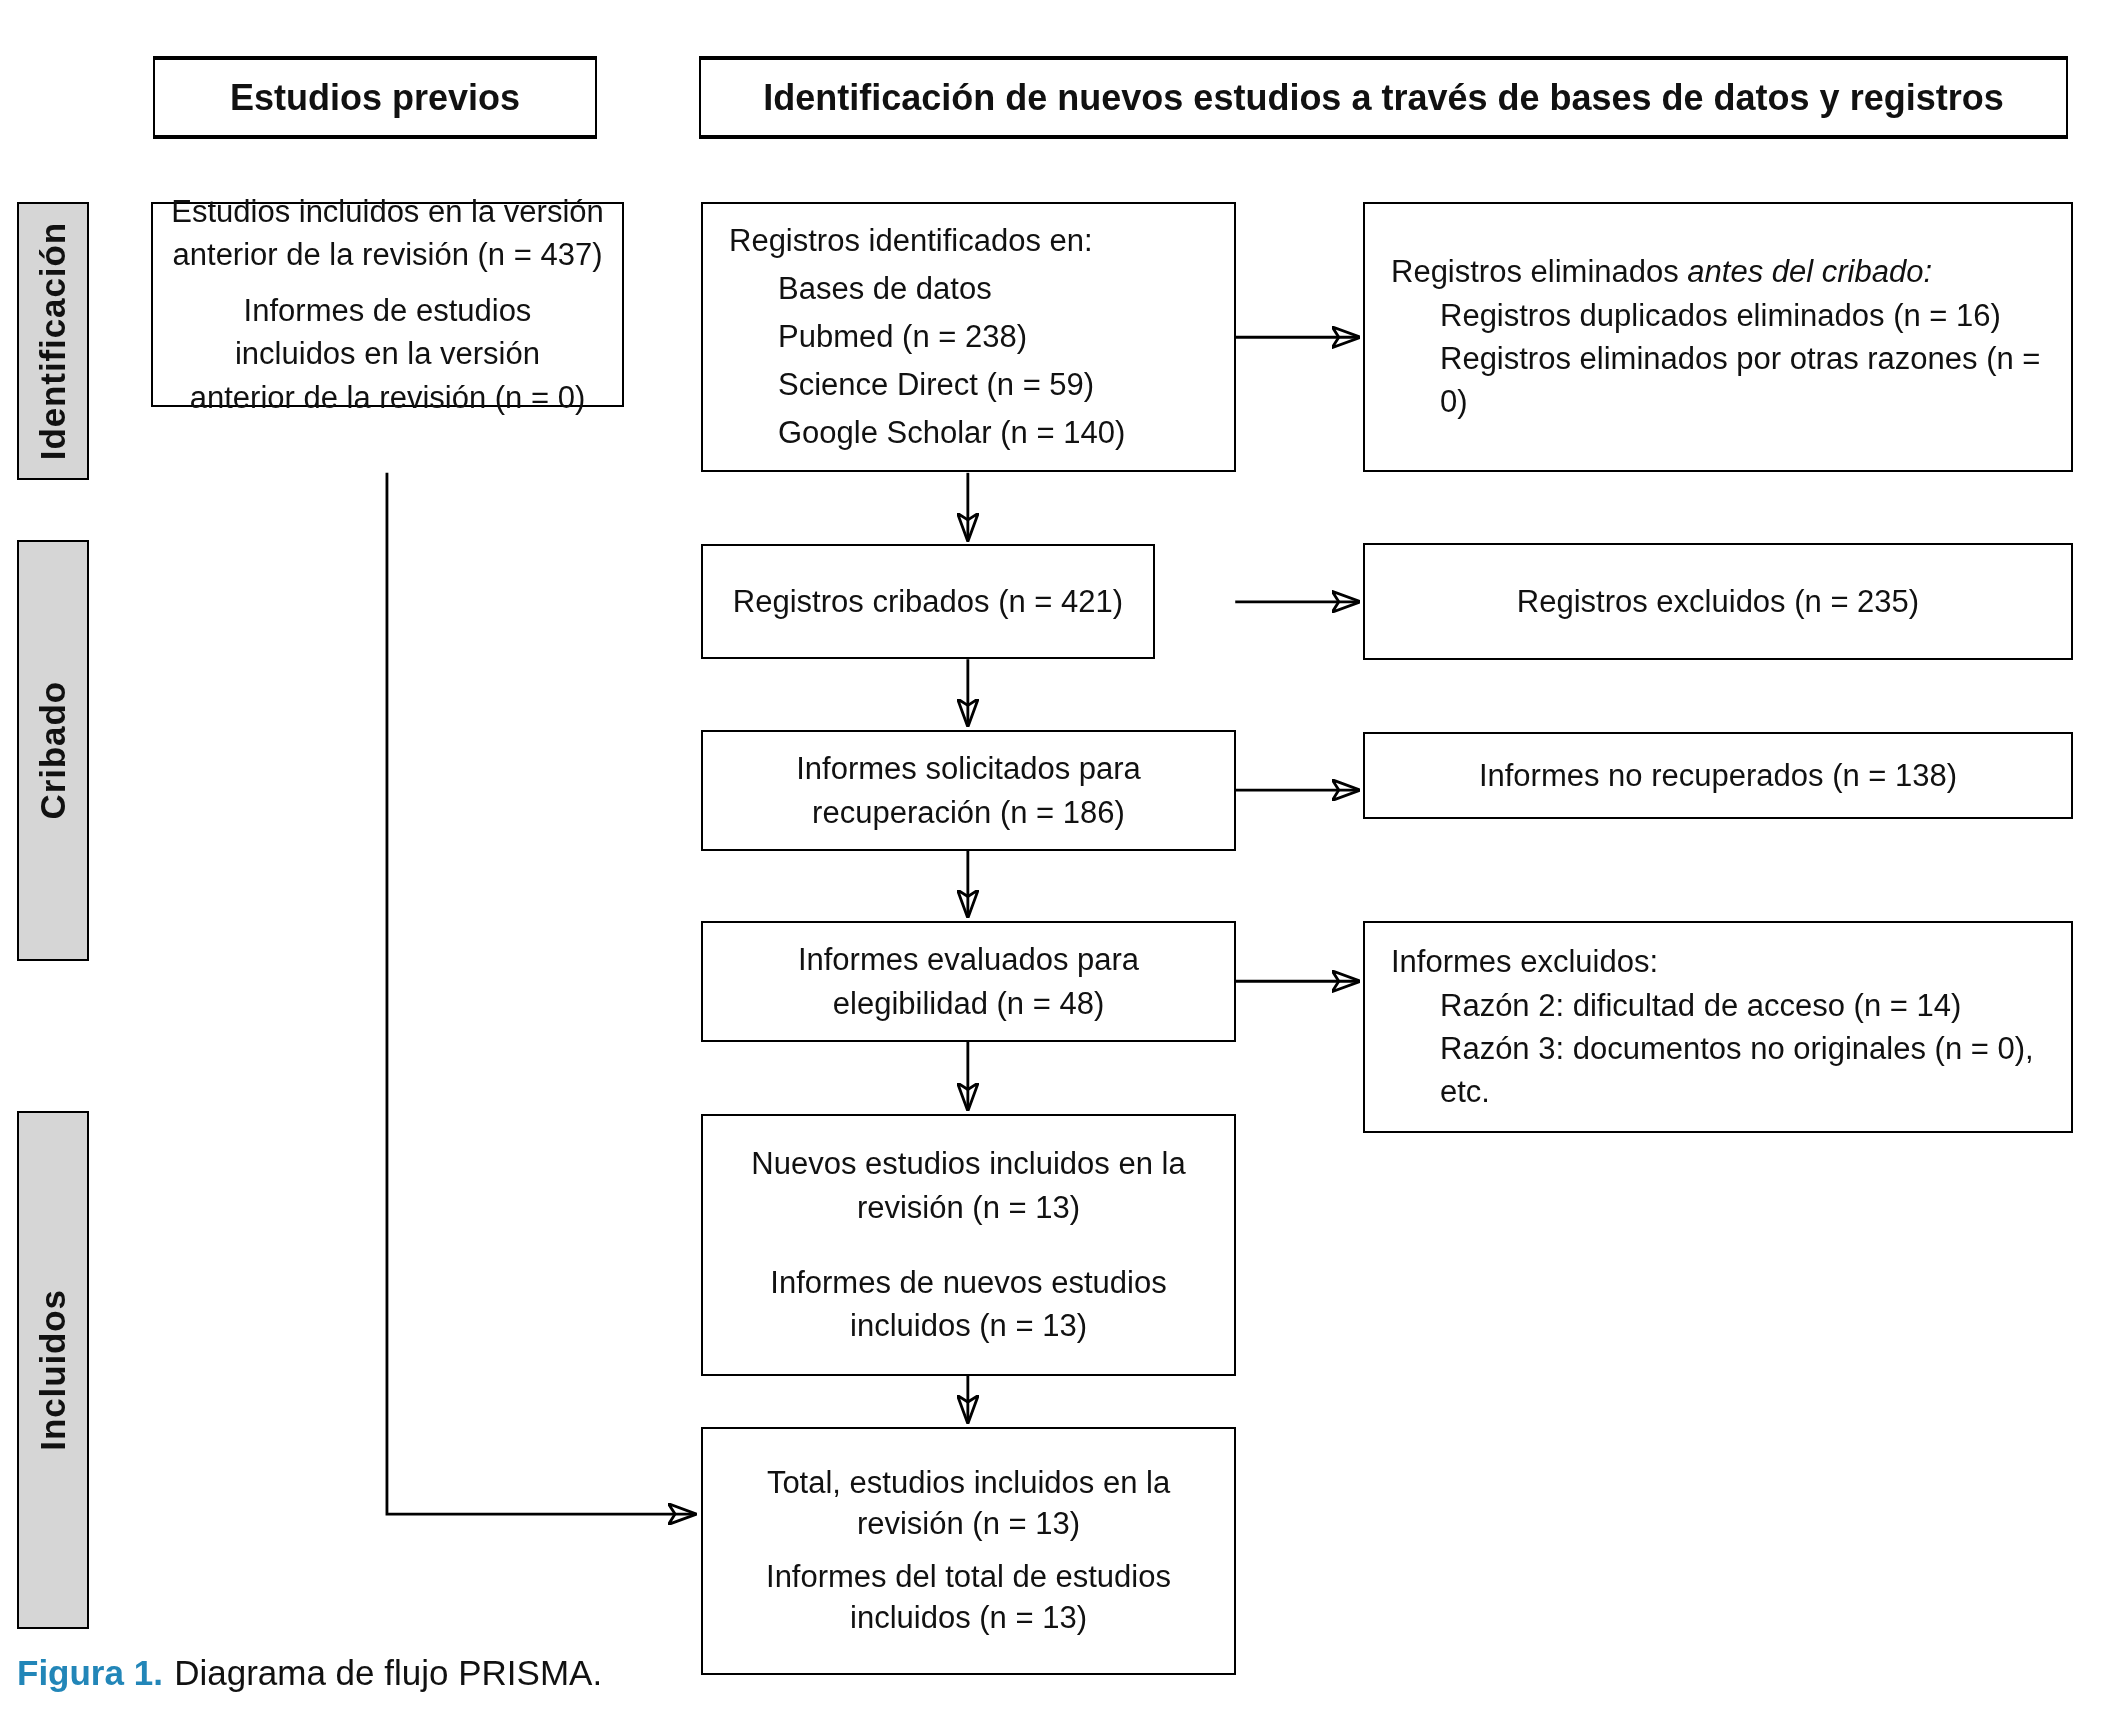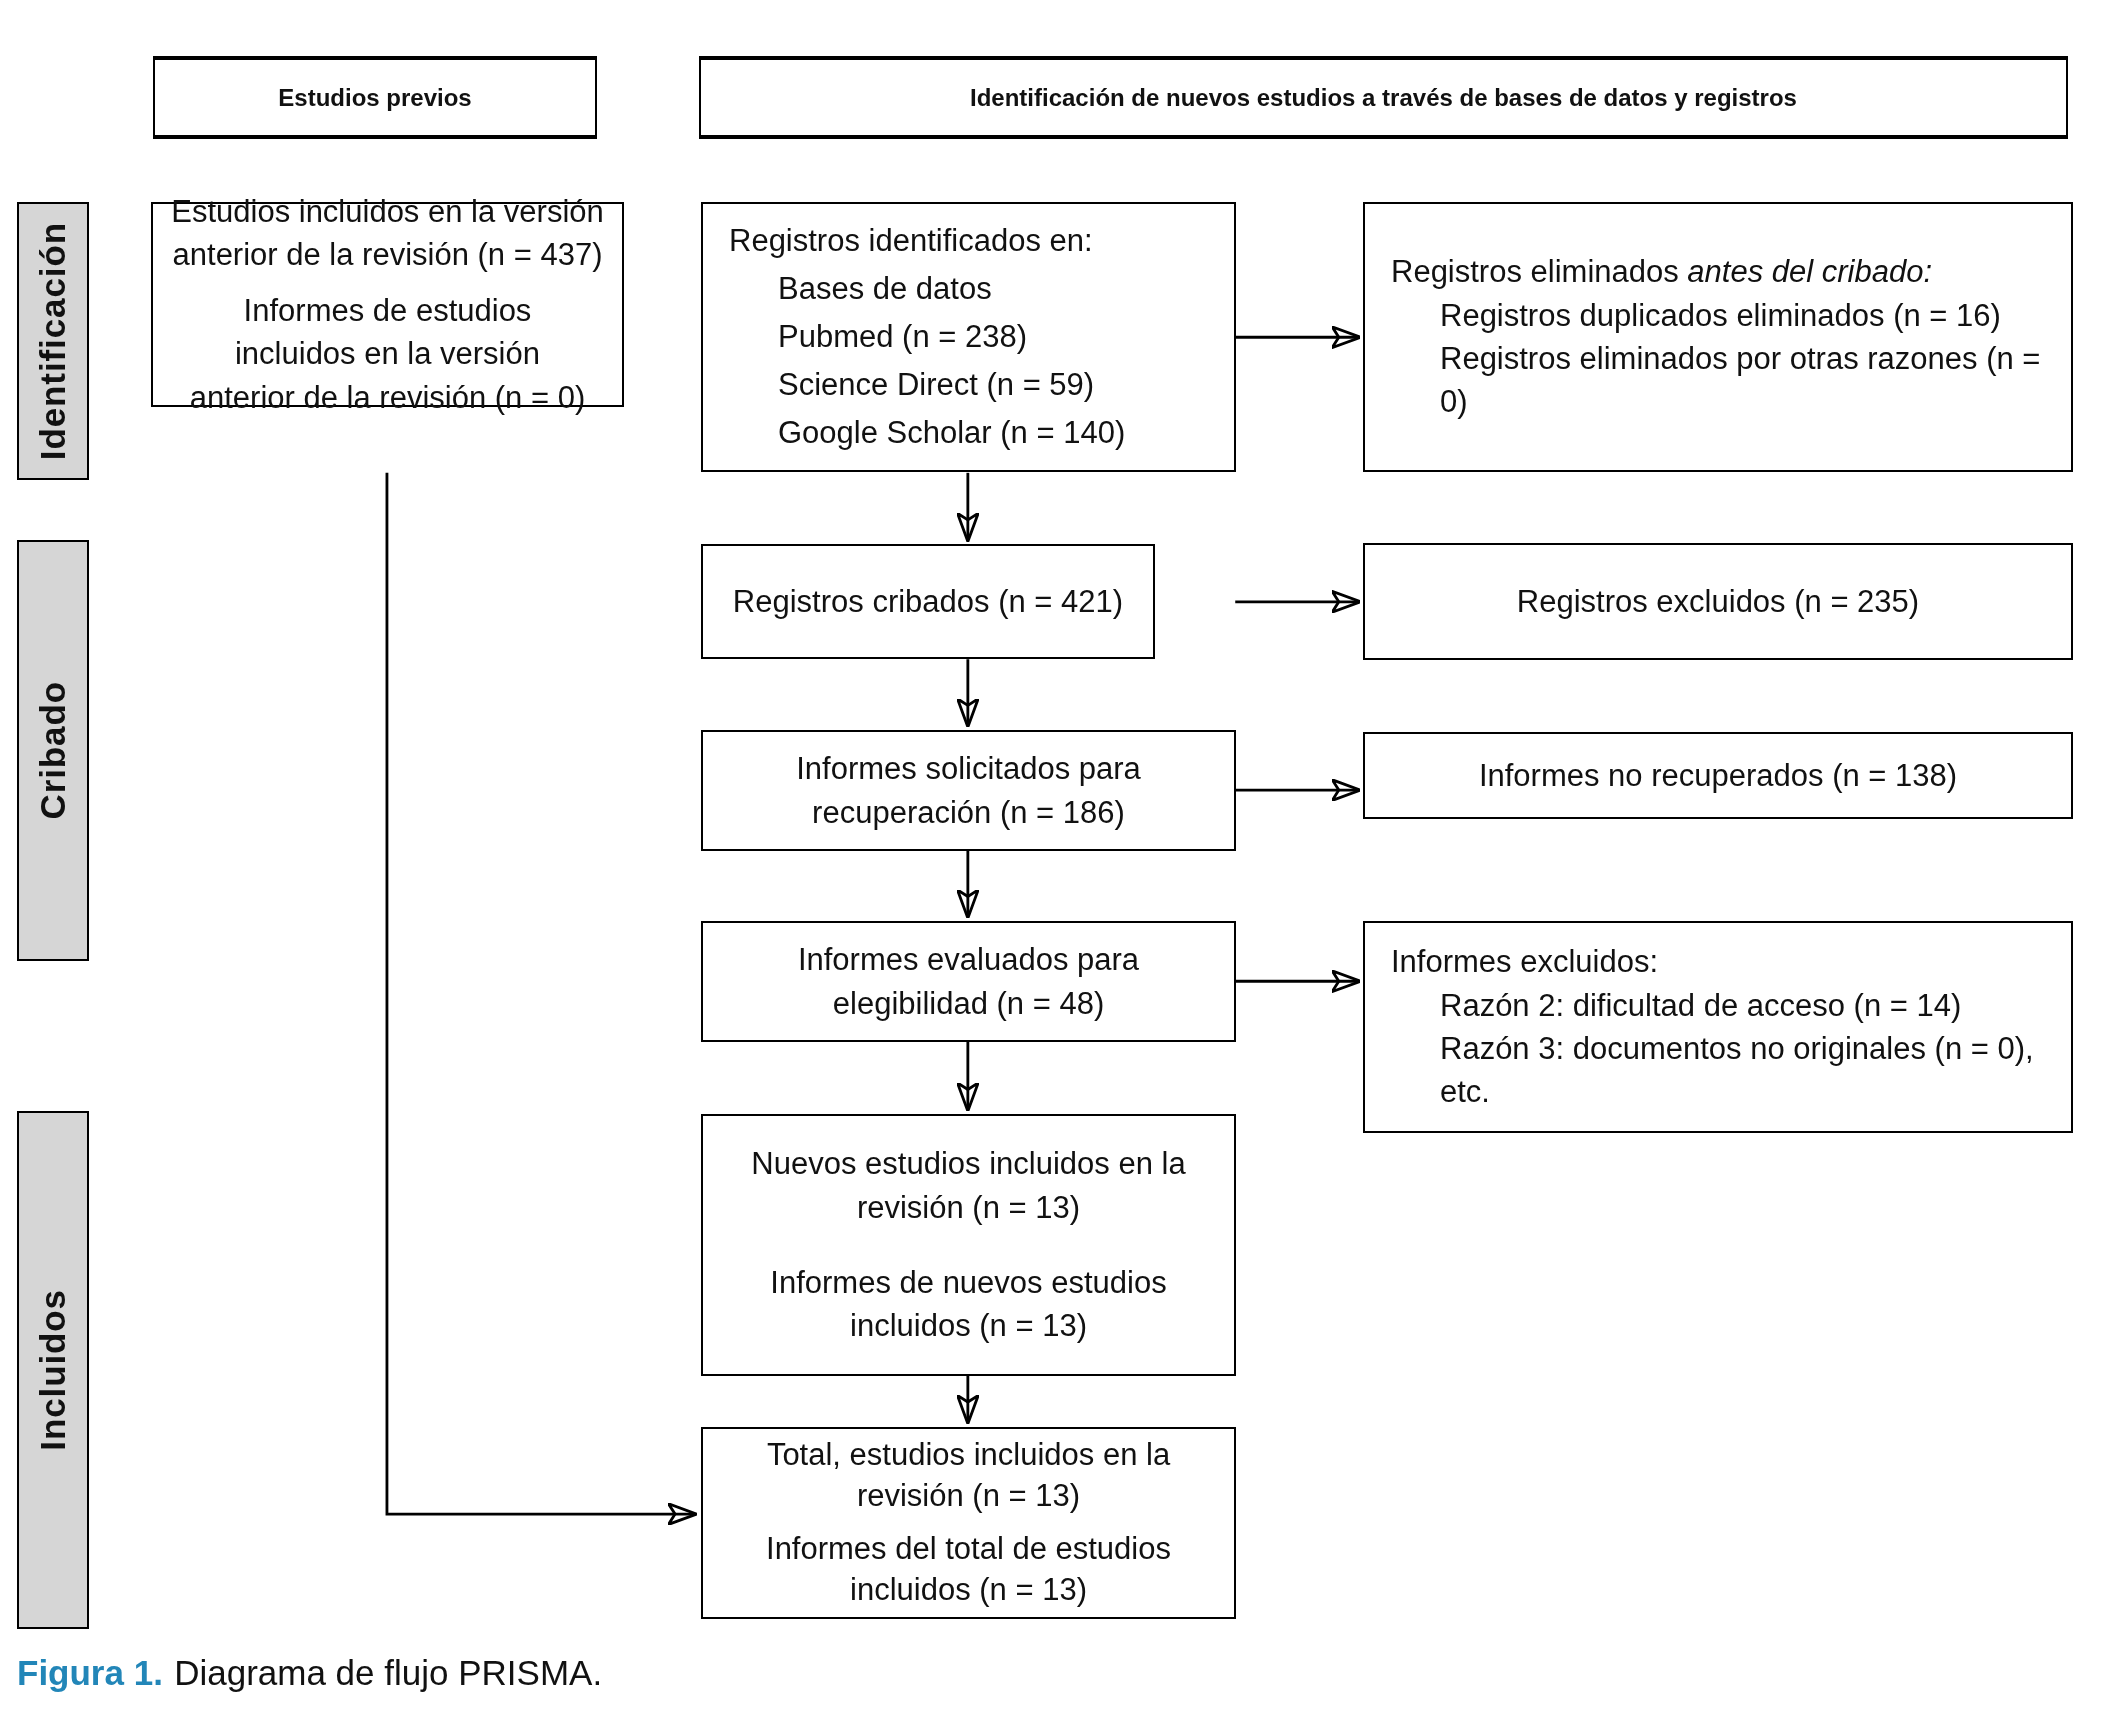--- a/index.html
+++ b/index.html
@@ -12,21 +12,21 @@
   body{font-family:"Liberation Sans","DejaVu Sans",sans-serif;color:var(--ink);}
   #canvas{position:relative;width:2108px;height:1728px;background:#ffffff;overflow:hidden;}
 
   #connectors{position:absolute;left:0;top:0;width:2108px;height:1728px;z-index:1;}
   #connectors path{stroke:var(--line);stroke-width:3;fill:none;}
 
   .hdr{
     position:absolute;box-sizing:border-box;background:#fff;
     border:2.8px solid var(--line);border-top-width:4.7px;border-bottom-width:4.7px;
     display:flex;align-items:center;justify-content:center;text-align:center;
-    font-weight:700;font-size:24px;z-index:2;
+    font-weight:700;font-size:36px;z-index:2;
   }
   .box{
     position:absolute;box-sizing:border-box;background:#fff;border:2.8px solid var(--line);
     display:flex;flex-direction:column;justify-content:center;
     font-size:31px;line-height:1.4;z-index:2;
   }
   .box.center{align-items:center;text-align:center;padding:9.4px 15px;}
   .box.listy{padding:13px 9.4px 13px 26px;text-align:left;}
   .para{max-width:471px;}
   .para + .para{margin-top:12px;}
@@ -109,21 +109,21 @@
 
   <div class="box center" style="left:701px;top:921px;width:535px;height:121px;">
     <div class="para" style="max-width:414px;">Informes evaluados para elegibilidad (n = 48)</div>
   </div>
 
   <div class="box center" style="left:701px;top:1114px;width:535px;height:262px;gap:20px;">
     <div class="para">Nuevos estudios incluidos en la revisión (n = 13)</div>
     <div class="para" style="max-width:414px;">Informes de nuevos estudios incluidos (n = 13)</div>
   </div>
 
-  <div class="box center" style="left:701px;top:1427px;width:535px;height:192px;line-height:1.32;">
+  <div class="box center" style="left:701px;top:1427px;width:535px;height:248px;line-height:1.32;">
     <div class="para" style="max-width:433px;">Total, estudios incluidos en la revisión (n = 13)</div>
     <div class="para" style="max-width:433px;">Informes del total de estudios incluidos (n = 13)</div>
   </div>
 
   <div class="box listy" style="left:1363px;top:202px;width:710px;height:270px;">
     <div class="t-title">
       <span>Registros eliminados </span><em>antes del cribado:</em>
     </div>
     <div class="item">Registros duplicados eliminados (n = 16)</div>
     <div class="item">Registros eliminados por otras razones (n = 0)</div>

